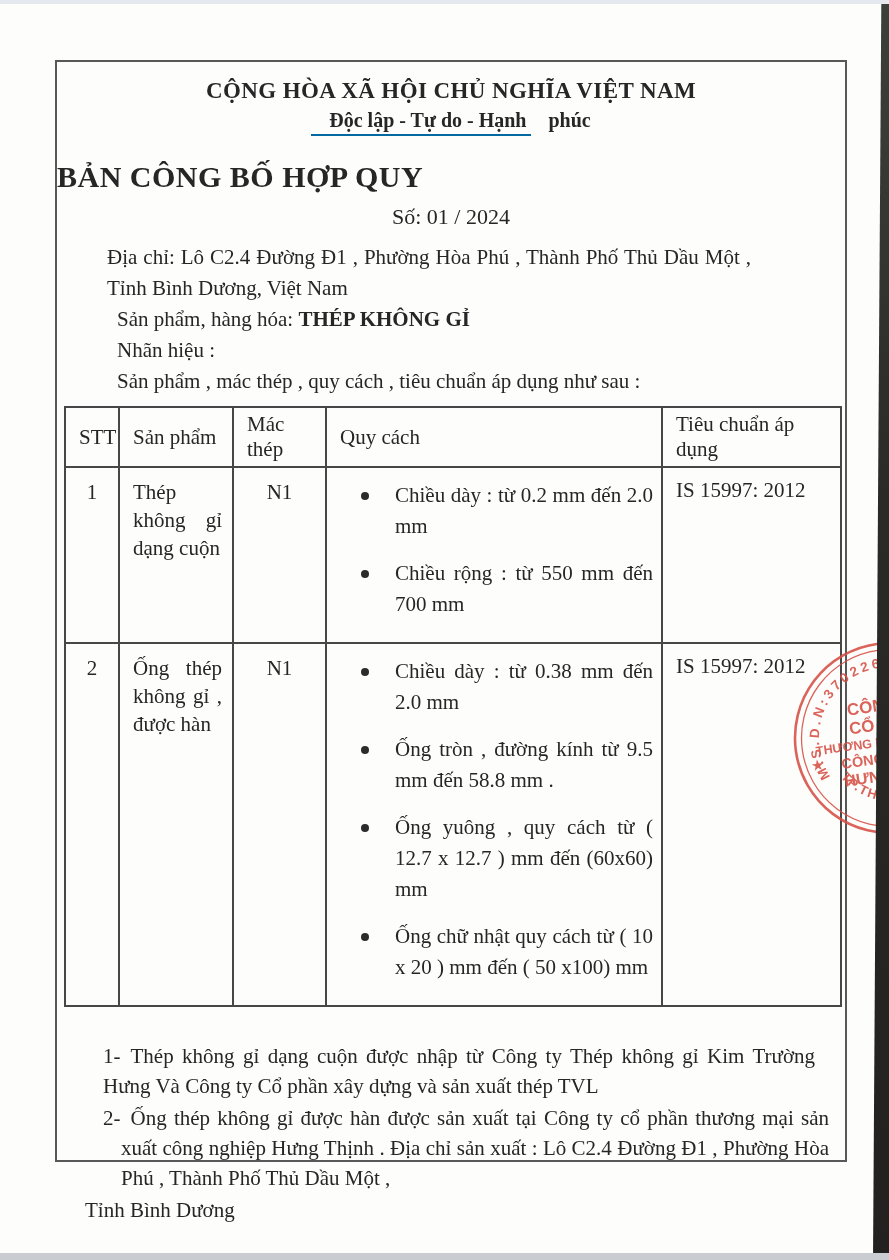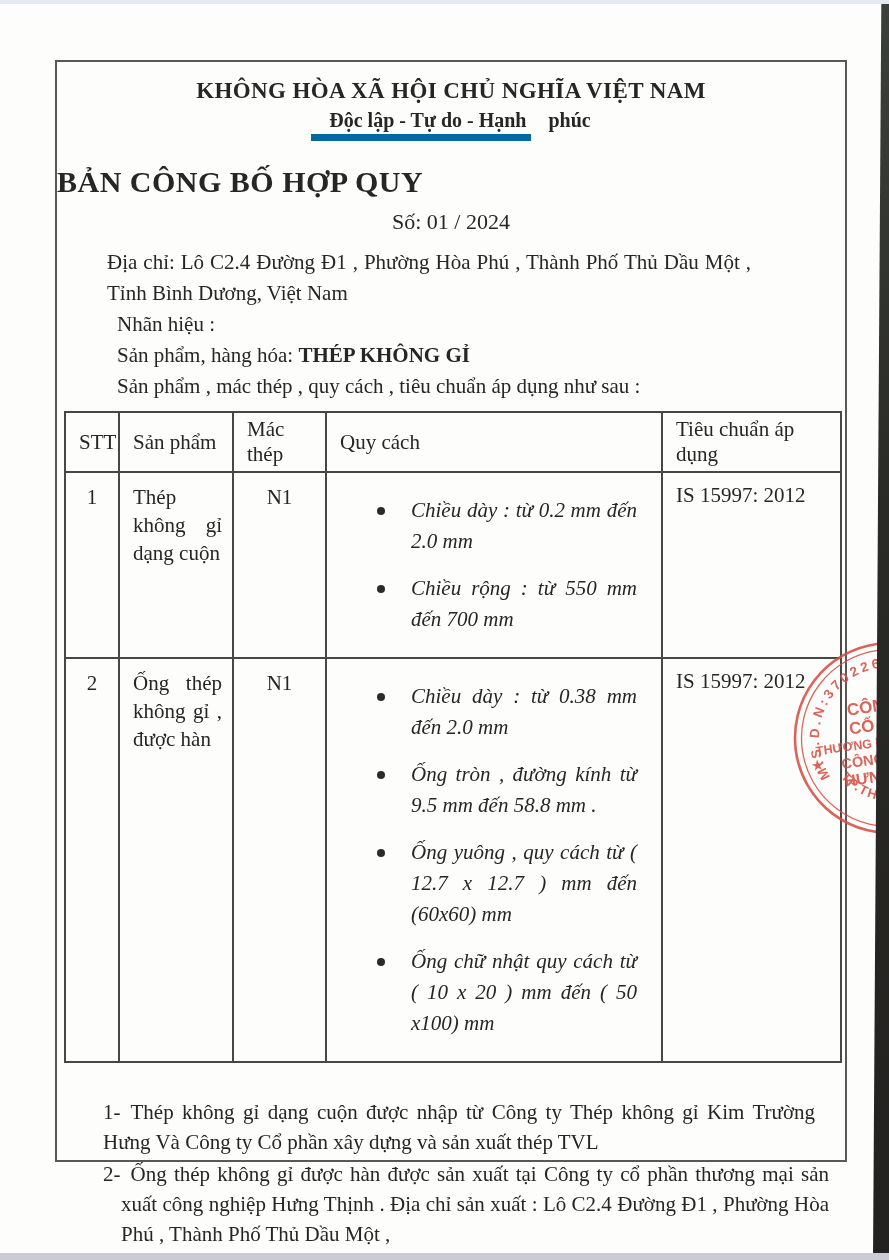--- a/index.html
+++ b/index.html
@@ -14,21 +14,21 @@
     position:absolute;top:0;right:0;width:16px;height:1260px;z-index:5;
     background:linear-gradient(to bottom,#3c403b 0%,#2a2a27 40%,#22211f 100%);
     clip-path:polygon(52% 0,100% 0,100% 100%,0% 100%);
   }
   .frame{
     position:absolute;left:55px;top:60px;width:788px;height:1098px;
     border:2px solid #585858;z-index:1;background:transparent;
   }
   .nat-line{margin:16px 10px 0;text-align:center;font-weight:bold;font-size:23px;letter-spacing:.4px;}
   .motto{margin-top:5px;text-align:center;font-weight:bold;font-size:20px;}
-  .motto-u{display:inline-block;border-bottom:7px solid #0369a1;padding:0 5px 2px 18px;}
+  .motto-u{display:inline-block;border-bottom:2px solid #0369a1;padding:0 5px 2px 18px;}
   .motto-tail{margin-left:17px;}
   .title{margin-top:24px;text-align:left;font-weight:bold;font-size:30px;letter-spacing:.5px;}
   .doc-no{margin-top:10px;text-align:center;font-size:22px;}
   .info{margin:12px 36px 0 50px;font-size:21px;line-height:31px;}
   .info .just{text-align:justify;margin-right:58px;}
   .products{margin:0 40px 0 60px;font-size:21px;line-height:31px;}
   .bold{font-weight:bold;}
   table.spec{
     margin:9px 0 0 7px;width:776px;border-collapse:collapse;
     font-size:21px;table-layout:fixed;
@@ -36,21 +36,21 @@
   table.spec th,table.spec td{border:2px solid #474747;vertical-align:top;}
   table.spec th{font-weight:normal;text-align:left;height:40px;padding:4px 6px 4px 13px;vertical-align:middle;}
   table.spec th.c,table.spec td.c{text-align:center;}
   td.cell-stt{padding-top:12px;}
   td.cell-sp{padding:10px 10px 8px 13px;text-align:justify;line-height:28px;}
   td.cell-mac{padding-top:12px;}
   td.cell-qc{padding:6px 8px 6px 22px;}
   td.cell-tc{padding:10px 6px 6px 13px;}
   .row1 td{height:98px;}
   .row2 td{height:234px;}
-  ul.qclist{list-style:none;margin:16px;padding:0;font-style:italic;}
+  ul.qclist{list-style:none;margin:0;padding:0;}
   ul.qclist li{
     position:relative;padding-left:46px;margin:6px 0 16px;
     text-align:justify;line-height:31px;
   }
   ul.qclist li::before{
     content:"";position:absolute;left:12px;top:12px;width:8px;height:8px;
     border-radius:50%;background:#2b2b2b;
   }
   .notes{margin-top:34px;font-size:21px;line-height:30px;}
   .note1{margin:0 30px 0 46px;text-align:justify;}
@@ -60,39 +60,39 @@
   .stamp{position:absolute;left:778px;top:626px;width:224px;height:224px;z-index:3;opacity:.88;}
   .stamp text{fill:#d64f44;font-family:"Liberation Sans","DejaVu Sans",sans-serif;}
 </style>
 </head>
 <body>
 
 <div class="scan-strip-top"></div>
 
 <div class="frame">
 
-  <div class="nat-line">KHÔNG HÒA XÃ HỘI CHỦ NGHĨA VIỆT NAM</div>
+  <div class="nat-line">CỘNG HÒA XÃ HỘI CHỦ NGHĨA VIỆT NAM</div>
 
   <div class="motto">
     <span class="motto-u">Độc lập - Tự do - Hạnh</span><span class="motto-tail">phúc</span>
   </div>
 
   <div class="title">BẢN CÔNG BỐ HỢP QUY</div>
   <div class="doc-no">Số: 01 / 2024</div>
 
   <div class="info">
     <div class="just">Địa chỉ: Lô C2.4 Đường Đ1 , Phường Hòa Phú , Thành Phố Thủ Dầu Một , Tỉnh Bình Dương, Việt Nam</div>
   </div>
 
   <div class="products">
-    <div>Nhãn hiệu :</div>
     <div>
       <span>Sản phẩm, hàng hóa:</span>
       <span class="bold">THÉP KHÔNG GỈ</span>
     </div>
+    <div>Nhãn hiệu :</div>
     <div>Sản phẩm , mác thép , quy cách , tiêu chuẩn áp dụng như sau :</div>
   </div>
 
   <table class="spec">
     <colgroup>
       <col style="width:54px">
         <col style="width:114px">
         <col style="width:93px">
         <col style="width:336px">
         <col style="width:179px">

